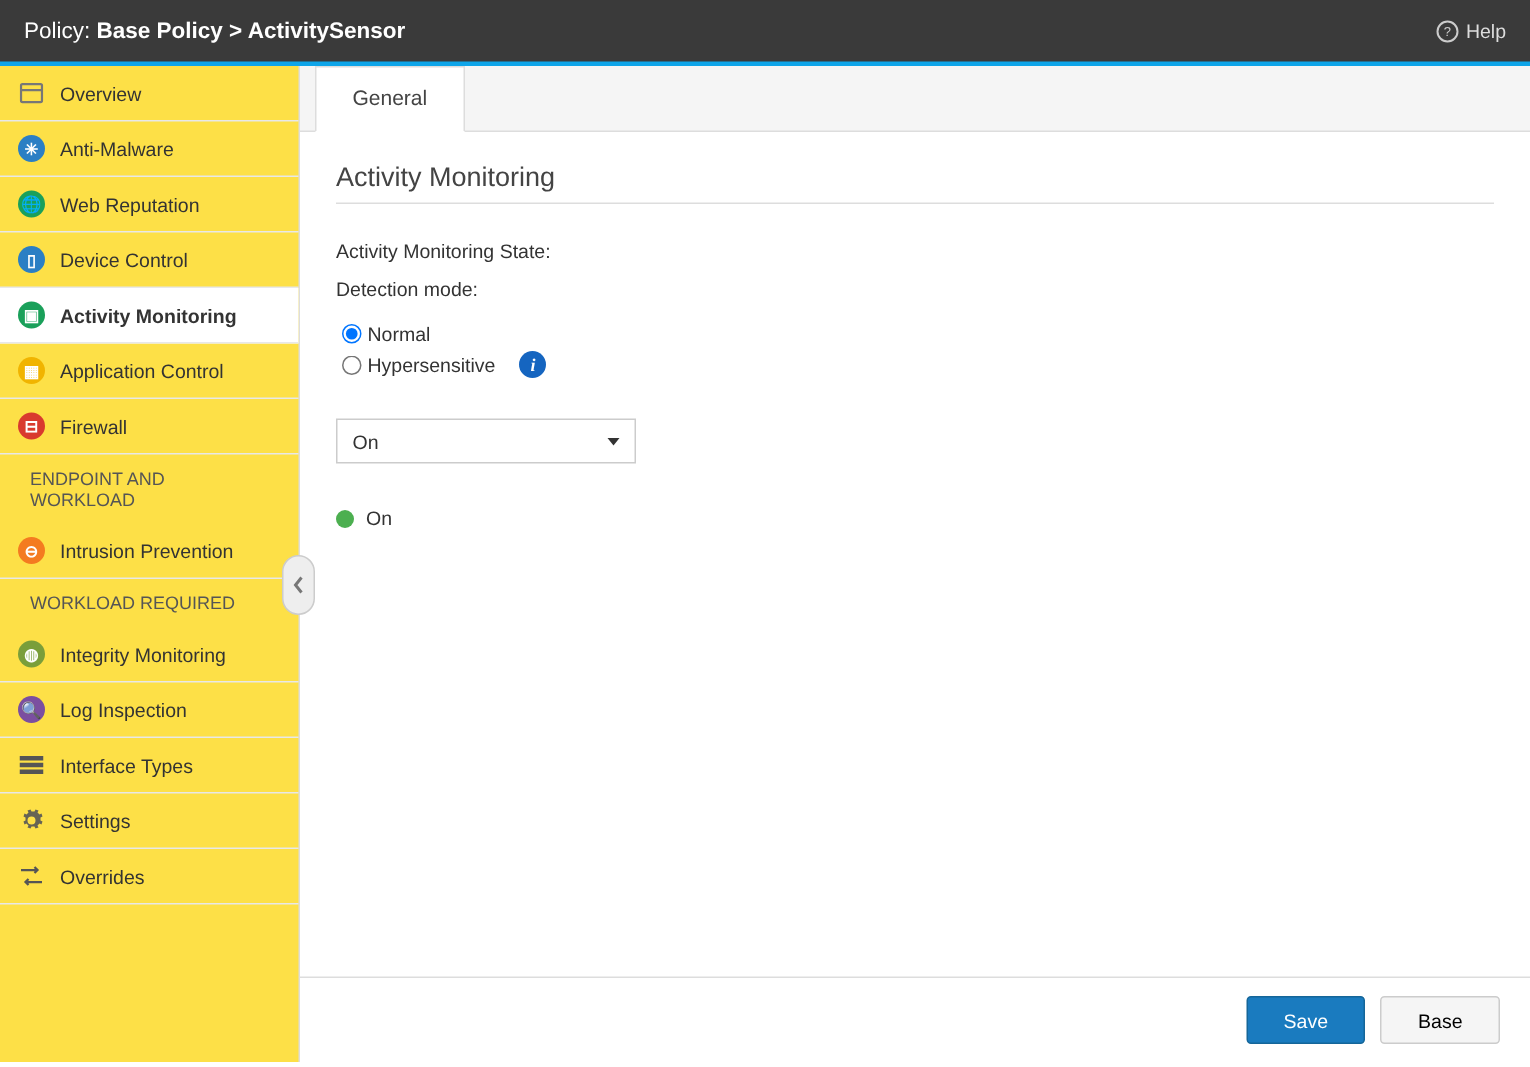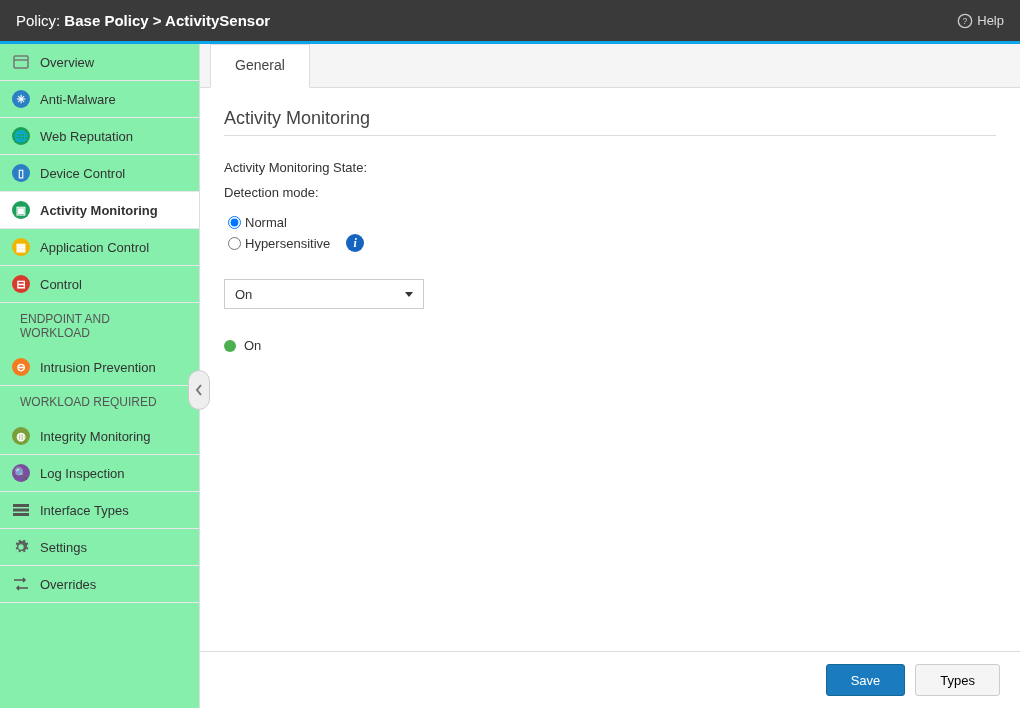--- a/index.html
+++ b/index.html
@@ -5,21 +5,21 @@
 * { box-sizing: border-box; margin: 0; padding: 0; }
 body { font-family: Arial, Helvetica, sans-serif; font-size: 13px; color: #333; background: #fff; width: 1020px; height: 711px; overflow: hidden; position: relative; }
 
 .header { background: #3a3a3a; color: #fff; height: 44px; display: flex; align-items: center; padding: 0 16px; border-bottom: 3px solid #0ea5e9; justify-content: space-between; }
 .header .title { font-size: 15px; }
 .header .title .bold { font-weight: bold; }
 .help { display: flex; align-items: center; gap: 4px; color: #ddd; cursor: pointer; font-size: 13px; }
 .help svg { width: 16px; height: 16px; }
 
 .body { display: flex; height: calc(100% - 44px - 3px); }
-.sidebar { width: 200px; background: #86efac; border-right: 1px solid #ddd; position: relative; overflow: visible; }
+.sidebar { width: 200px; background: #fde047; border-right: 1px solid #ddd; position: relative; overflow: visible; }
 .sidebar-item { display: flex; align-items: center; gap: 10px; padding: 9px 12px; border-bottom: 1px solid #e8e8e8; cursor: pointer; color: #333; font-size: 13px; }
 .sidebar-item .icon { width: 18px; height: 18px; display: inline-flex; align-items: center; justify-content: center; flex-shrink: 0; }
 .sidebar-item.selected { background: #fff; font-weight: bold; }
 .sidebar-heading { padding: 9px 20px; font-size: 12px; color: #555; }
 
 .collapse-handle { position: absolute; right: -11px; top: 326px; width: 22px; height: 40px; background: #eee; border: 1px solid #ccc; border-radius: 11px; display: flex; align-items: center; justify-content: center; cursor: pointer; z-index: 5; }
 
 .main { flex: 1; display: flex; flex-direction: column; }
 .tabs { display: flex; background: #f5f5f5; border-bottom: 1px solid #ddd; height: 44px; padding-left: 10px; }
 .tab { padding: 12px 24px 0; background: #fff; border: 1px solid #ddd; border-bottom: 1px solid #fff; margin-bottom: -1px; font-size: 14px; color: #444; cursor: pointer; }
@@ -101,21 +101,21 @@
     <div class="sidebar-item">
       <span class="icon">
           <span class="ic-circle" style="background:#f1b400">▦</span>
         </span>
       <span>Application Control</span>
     </div>
     <div class="sidebar-item">
       <span class="icon">
           <span class="ic-circle" style="background:#d93a2e">⊟</span>
         </span>
-      <span>Control</span>
+      <span>Firewall</span>
     </div>
 
     <div class="sidebar-heading">ENDPOINT AND WORKLOAD</div>
 
     <div class="sidebar-item">
       <span class="icon">
           <span class="ic-circle" style="background:#f47b20">⊖</span>
         </span>
       <span>Intrusion Prevention</span>
     </div>
@@ -201,16 +201,16 @@
 
         <div class="status">
           <span class="status-dot"></span>
           <span>On</span>
         </div>
       </div>
     </div>
 
     <div class="footer">
       <button class="btn btn-primary">Save</button>
-      <button class="btn">Types</button>
+      <button class="btn">Base</button>
     </div>
   </div>
 </div>
 
 </body></html>

